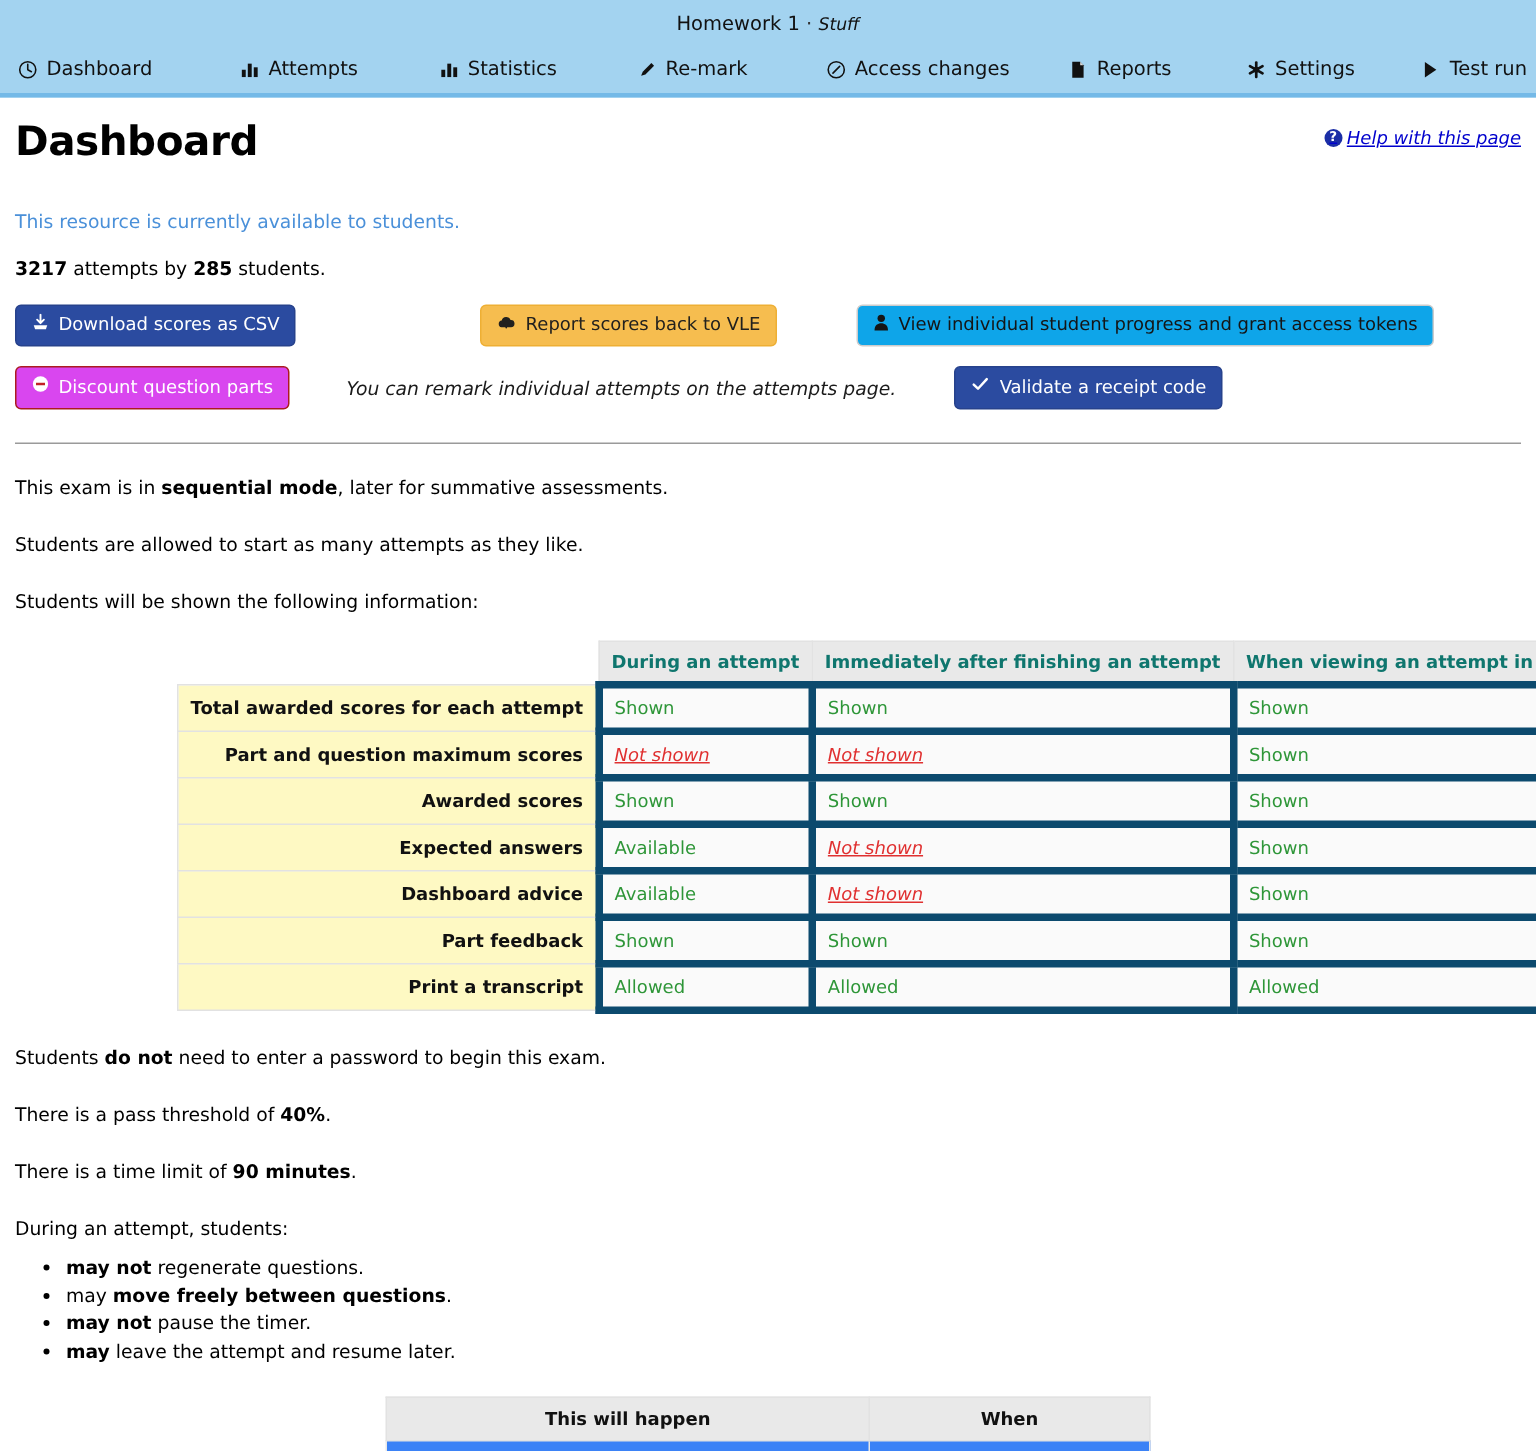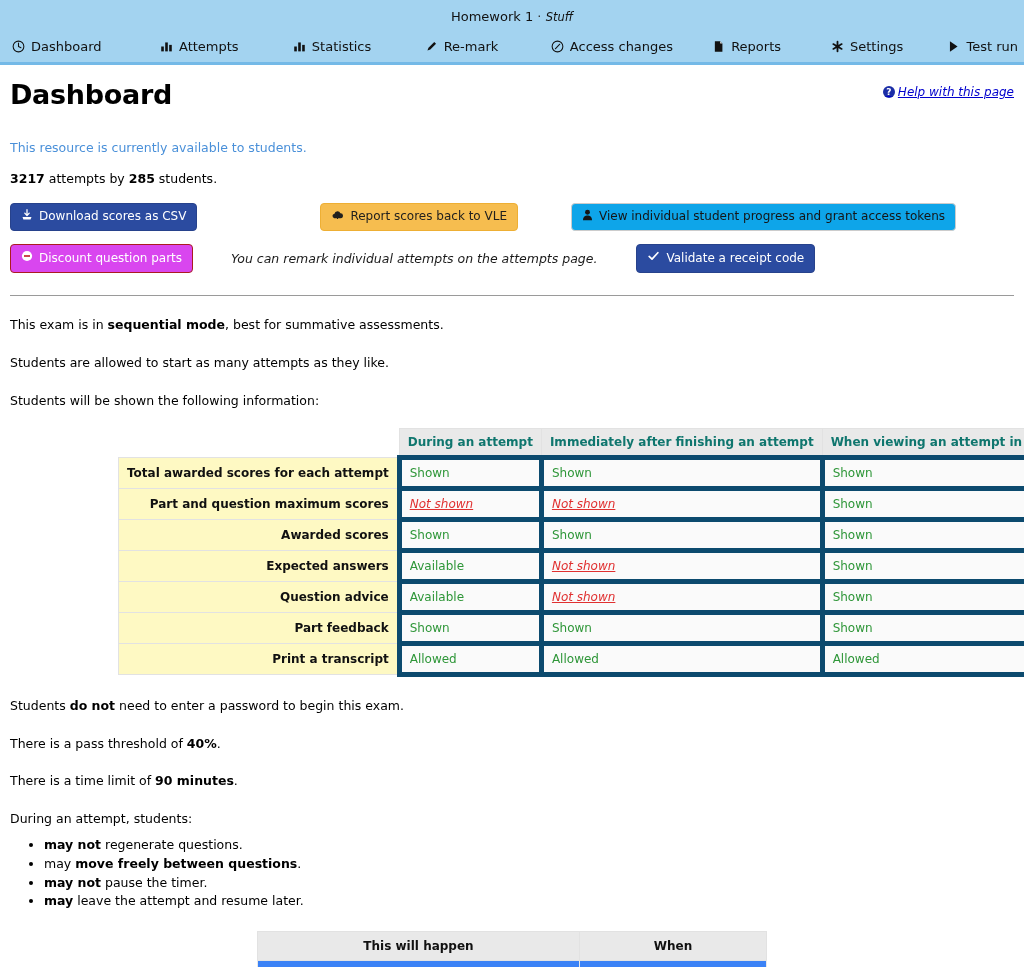--- a/index.html
+++ b/index.html
@@ -418,21 +418,21 @@
             <path d="M2.2 8.6 L6 12.2 L13.8 3.6" stroke="#fff" stroke-width="2.2" fill="none" stroke-linecap="round" stroke-linejoin="round"></path>
           </svg>
       </span>
       <span>Validate a receipt code</span>
     </button>
   </div>
 
   <hr class="rule">
 
   <p class="prose">
-    <span>This exam is in </span><b>sequential mode</b><span>, best for summative assessments.</span>
+    <span>This exam is in </span><b>sequential mode</b><span>, later for summative assessments.</span>
   </p>
 
   <p class="prose">Students are allowed to start as many attempts as they like.</p>
 
   <p class="prose">Students will be shown the following information:</p>
 
   <div class="table-wrap-1">
     <table class="info">
       <thead>
         <tr>
@@ -461,21 +461,21 @@
           <td><span class="v-yes">Shown</span></td>
           <td><span class="v-yes">Shown</span></td>
         </tr>
         <tr>
           <th class="rowhead">Expected answers</th>
           <td><span class="v-yes">Available</span></td>
           <td><span class="v-no">Not shown</span></td>
           <td><span class="v-yes">Shown</span></td>
         </tr>
         <tr>
-          <th class="rowhead">Question advice</th>
+          <th class="rowhead">Dashboard advice</th>
           <td><span class="v-yes">Available</span></td>
           <td><span class="v-no">Not shown</span></td>
           <td><span class="v-yes">Shown</span></td>
         </tr>
         <tr>
           <th class="rowhead">Part feedback</th>
           <td><span class="v-yes">Shown</span></td>
           <td><span class="v-yes">Shown</span></td>
           <td><span class="v-yes">Shown</span></td>
         </tr>

